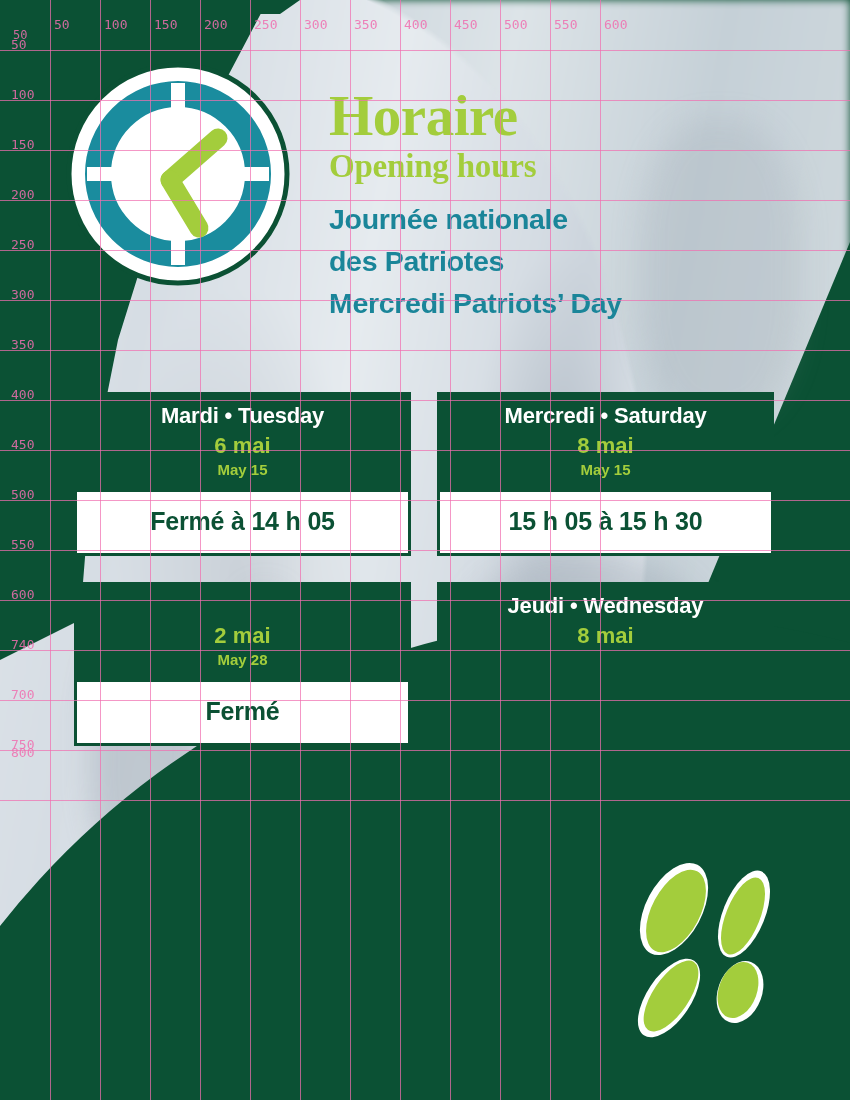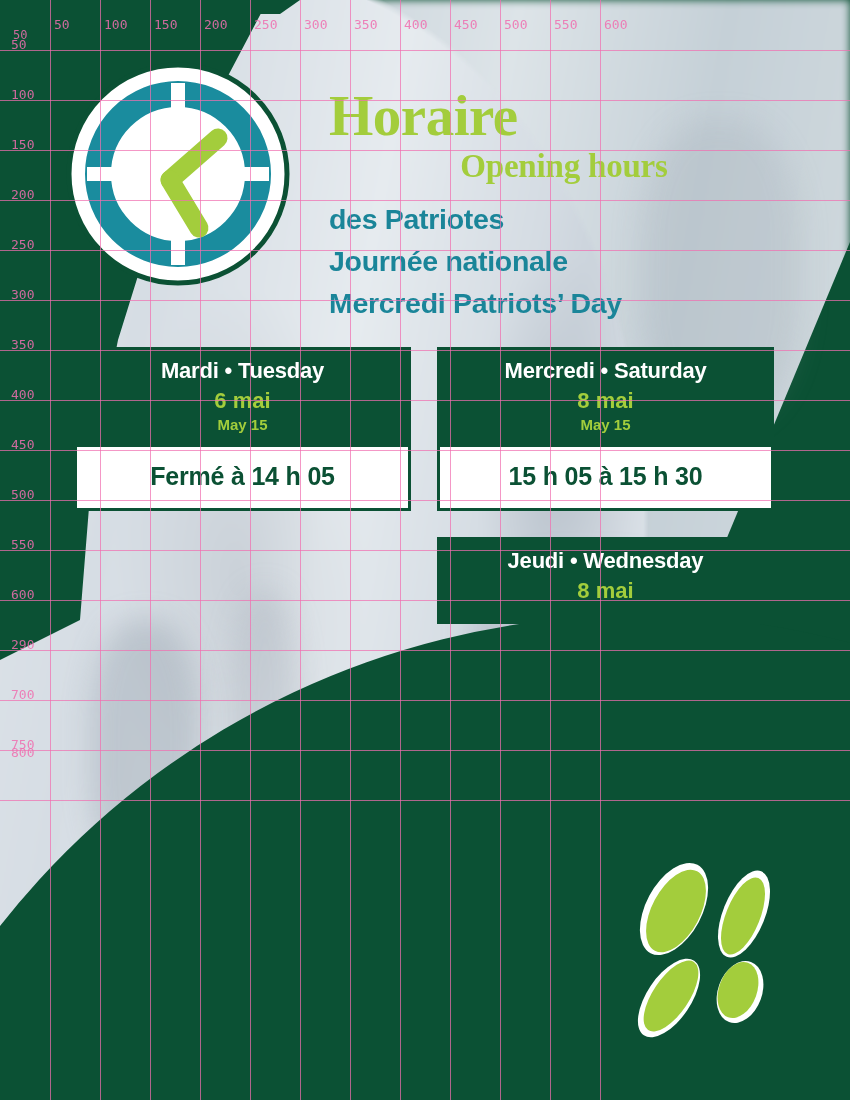--- a/index.html
+++ b/index.html
@@ -85,31 +85,31 @@
   
   .head{position:absolute;left:329px;top:86px;width:470px;}
   .h-horaire{
     font-family:"Liberation Serif", serif;
     font-weight:bold;font-size:57px;line-height:60px;
     color:#a3cd3c;letter-spacing:-0.5px;margin:0;
   }
   .h-opening{
     font-family:"Liberation Serif", serif;
     font-weight:bold;font-size:33px;line-height:40px;
-    color:#a3cd3c;margin:0;letter-spacing:-0.2px;text-align:center;
+    color:#a3cd3c;margin:0;letter-spacing:-0.2px;
   }
   .h-sub{
     font-family:"Liberation Sans", sans-serif;
     font-weight:bold;font-size:28.5px;line-height:42px;
     color:#1a8599;margin:0;padding-top:12px;letter-spacing:-.3px;
   }
 
   
   .cards{position:absolute;left:74px;top:347px;width:700px;}
-  .row{display:flex;gap:26px;}
+  .row{display:flex;gap:26px;margin-top:45px;}
   .row + .row{margin-top:26px;}
   .card{width:337px;}
   .card-head{
     background:#0b5134;
     padding:10px 8px 13px;
     text-align:center;
     min-height:87px;
     box-sizing:border-box;
   }
   .c-day{
@@ -182,22 +182,22 @@
       <rect x="173" y="105" width="30" height="14" fill="#ffffff"></rect>
       <path d="M152 76 L104 118" stroke="#a3cd3c" stroke-width="19" stroke-linecap="round" fill="none"></path>
       <path d="M104 118 L133 166" stroke="#a3cd3c" stroke-width="19" stroke-linecap="round" fill="none"></path>
     </svg>
   </div>
 
   <div class="head">
     <div class="h-horaire">Horaire</div>
     <div class="h-opening">Opening hours</div>
     <div class="h-sub">
+      <div>Journée nationale</div>
       <div>des Patriotes</div>
-      <div>Journée nationale</div>
       <div>Mercredi Patriots’ Day</div>
     </div>
   </div>
 
   <div class="cards">
     <div class="row">
       <div class="card">
         <div class="card-head">
           <div class="c-day">Mardi • Tuesday</div>
           <div class="c-date-fr">6 mai</div>
@@ -213,20 +213,28 @@
           <div class="c-date-fr">8 mai</div>
           <div class="c-date-en">May 15</div>
         </div>
         <div class="card-body">
           <div class="c-hours">15 h 05 à 15 h 30</div>
         </div>
       </div>
     </div>
     <div class="row">
       <div class="card">
+        <div class="card-head">
+          <div class="c-day"></div>
+          <div class="c-date-fr">2 mai</div>
+          <div class="c-date-en">May 28</div>
+        </div>
+        <div class="card-body">
+          <div class="c-hours">Fermé</div>
+        </div>
       </div>
       <div class="card">
         <div class="card-head">
           <div class="c-day">Jeudi • Wednesday</div>
           <div class="c-date-fr">8 mai</div>
         </div>
       </div>
     </div>
   </div>
 
@@ -290,21 +298,21 @@
       <div class="lbl lbl-left" style="top: 387px;">400</div>
       <div class="gl-h" style="top: 450px;"></div>
       <div class="lbl lbl-left" style="top: 437px;">450</div>
       <div class="gl-h" style="top: 500px;"></div>
       <div class="lbl lbl-left" style="top: 487px;">500</div>
       <div class="gl-h" style="top: 550px;"></div>
       <div class="lbl lbl-left" style="top: 537px;">550</div>
       <div class="gl-h" style="top: 600px;"></div>
       <div class="lbl lbl-left" style="top: 587px;">600</div>
       <div class="gl-h" style="top: 650px;"></div>
-      <div class="lbl lbl-left" style="top: 637px;">290</div>
+      <div class="lbl lbl-left" style="top: 637px;">740</div>
       <div class="gl-h" style="top: 700px;"></div>
       <div class="lbl lbl-left" style="top: 687px;">700</div>
       <div class="gl-h" style="top: 750px;"></div>
       <div class="lbl lbl-left" style="top: 737px;">750</div>
       <div class="gl-h" style="top: 800px;"></div>
       <div class="lbl lbl-left" style="top: 745px;">800</div>
       <div class="lbl lbl-origin">50</div>
     </div>
 
 </div>

